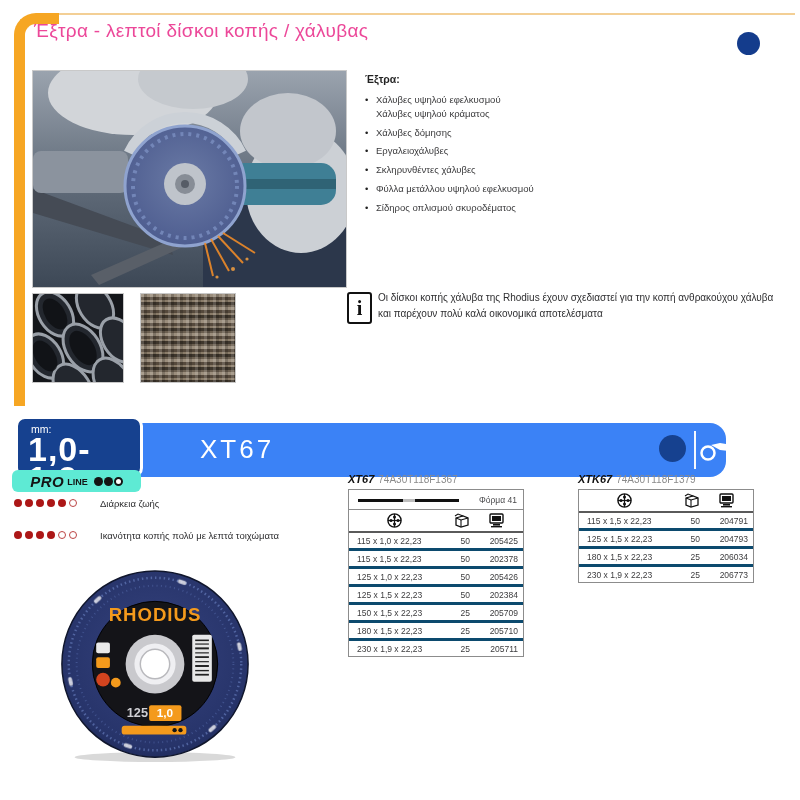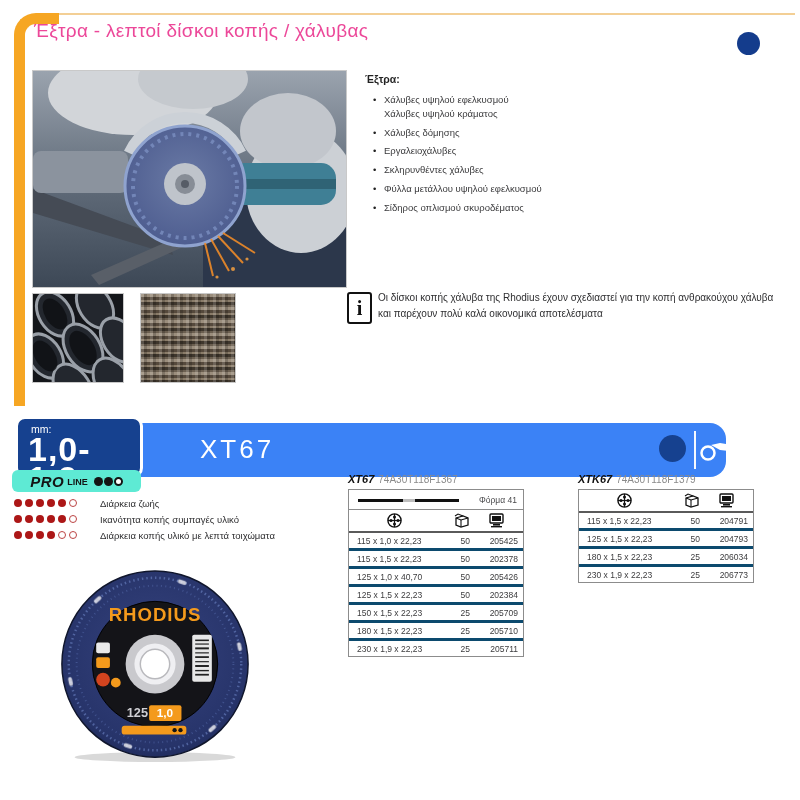--- a/index.html
+++ b/index.html
@@ -17,21 +17,21 @@
               background:#143c8c;}
 
   
   .main-photo{position:absolute;left:32px;top:70px;width:313px;height:216px;
               border:1px solid #c9c9c9;overflow:hidden;background:#6b7788;}
   .main-photo svg{display:block;}
 
   
   .materials{position:absolute;left:365px;top:73px;width:220px;}
   .materials-heading{font-size:10.5px;font-weight:bold;color:#222;margin-bottom:8px;}
-  .materials ul{list-style:none;margin:8px;padding:0;}
+  .materials ul{list-style:none;margin:0;padding:0;}
   .materials li{position:relative;padding-left:11px;font-size:9.5px;line-height:1.45;
                 color:#3a3a3c;margin-bottom:5px;white-space:pre-line;width:170px;}
   .materials li::before{content:"•";position:absolute;left:0;top:0;color:#222;}
 
   
   .photo-pipes{position:absolute;left:32px;top:293px;width:90px;height:88px;
                border:1px solid #c9c9c9;overflow:hidden;background:#17191d;}
   .photo-rebar{position:absolute;left:140px;top:293px;width:94px;height:88px;
                border:1px solid #c9c9c9;overflow:hidden;
                background:repeating-linear-gradient(180deg,
@@ -258,41 +258,30 @@
     <span class="dots">
         <span class="rdot filled"></span>
         <span class="rdot filled"></span>
         <span class="rdot filled"></span>
         <span class="rdot filled"></span>
         <span class="rdot filled"></span>
         <span class="rdot empty"></span>
       </span>
     <span class="rating-label">Διάρκεια ζωής</span>
   </div>
-  <div class="rating-row" style="top:513px">
-    <span class="dots">
-        <span class="rdot filled"></span>
-        <span class="rdot filled"></span>
-        <span class="rdot filled"></span>
-        <span class="rdot filled"></span>
-        <span class="rdot filled"></span>
-        <span class="rdot empty"></span>
-      </span>
-    <span class="rating-label">Ικανότητα κοπής συμπαγές υλικό</span>
-  </div>
   <div class="rating-row" style="top:529px">
     <span class="dots">
         <span class="rdot filled"></span>
         <span class="rdot filled"></span>
         <span class="rdot filled"></span>
         <span class="rdot filled"></span>
         <span class="rdot empty"></span>
         <span class="rdot empty"></span>
       </span>
-    <span class="rating-label">Διάρκεια κοπής υλικό με λεπτά τοιχώματα</span>
+    <span class="rating-label">Ικανότητα κοπής πολύ με λεπτά τοιχώματα</span>
   </div>
 
   <div class="disc-photo">
     <svg width="196" height="200" viewBox="0 0 200 200">
       <defs>
         <radialGradient id="rim" cx=".5" cy=".45" r=".62">
           <stop offset="0" stop-color="#36437f"></stop>
             <stop offset=".8" stop-color="#27346a"></stop>
             <stop offset="1" stop-color="#1a2450"></stop>
         </radialGradient>
@@ -397,21 +386,21 @@
             <span class="c-dim">115 x 1,0 x 22,23</span>
             <span class="c-qty">50</span>
             <span class="c-art">205425</span>
           </div>
           <div class="trow">
             <span class="c-dim">115 x 1,5 x 22,23</span>
             <span class="c-qty">50</span>
             <span class="c-art">202378</span>
           </div>
           <div class="trow">
-            <span class="c-dim">125 x 1,0 x 40,70</span>
+            <span class="c-dim">125 x 1,0 x 22,23</span>
             <span class="c-qty">50</span>
             <span class="c-art">205426</span>
           </div>
           <div class="trow">
             <span class="c-dim">125 x 1,5 x 22,23</span>
             <span class="c-qty">50</span>
             <span class="c-art">202384</span>
           </div>
           <div class="trow">
             <span class="c-dim">150 x 1,5 x 22,23</span>

